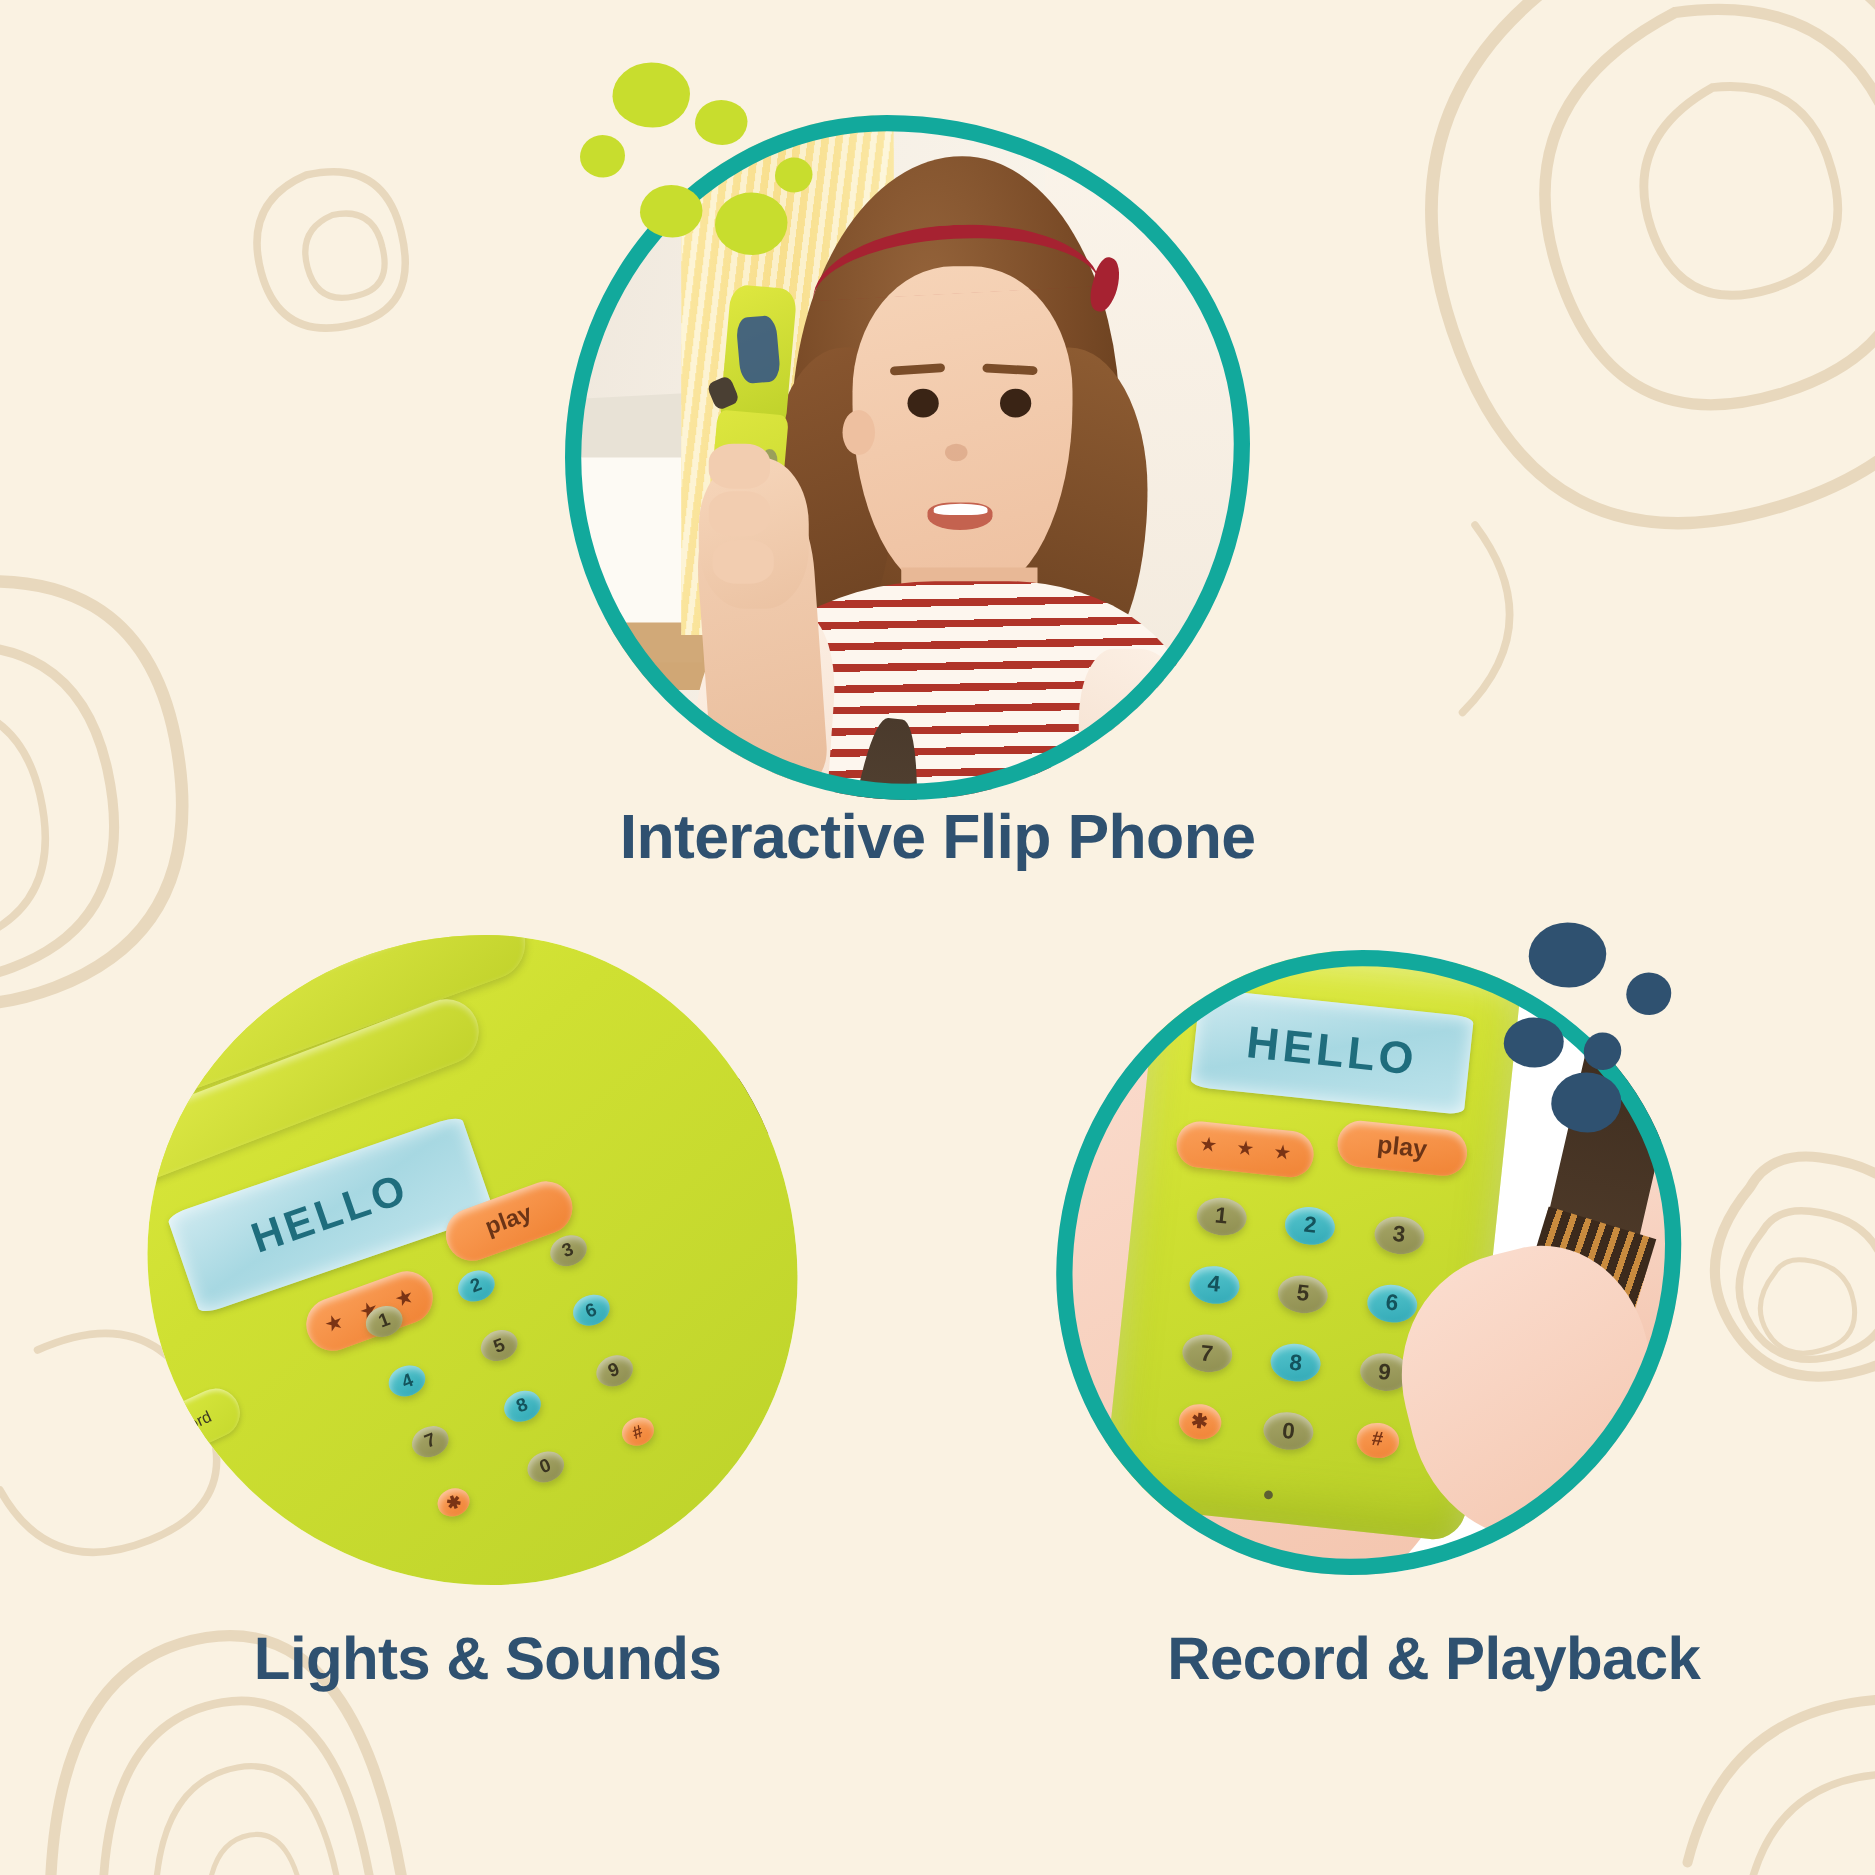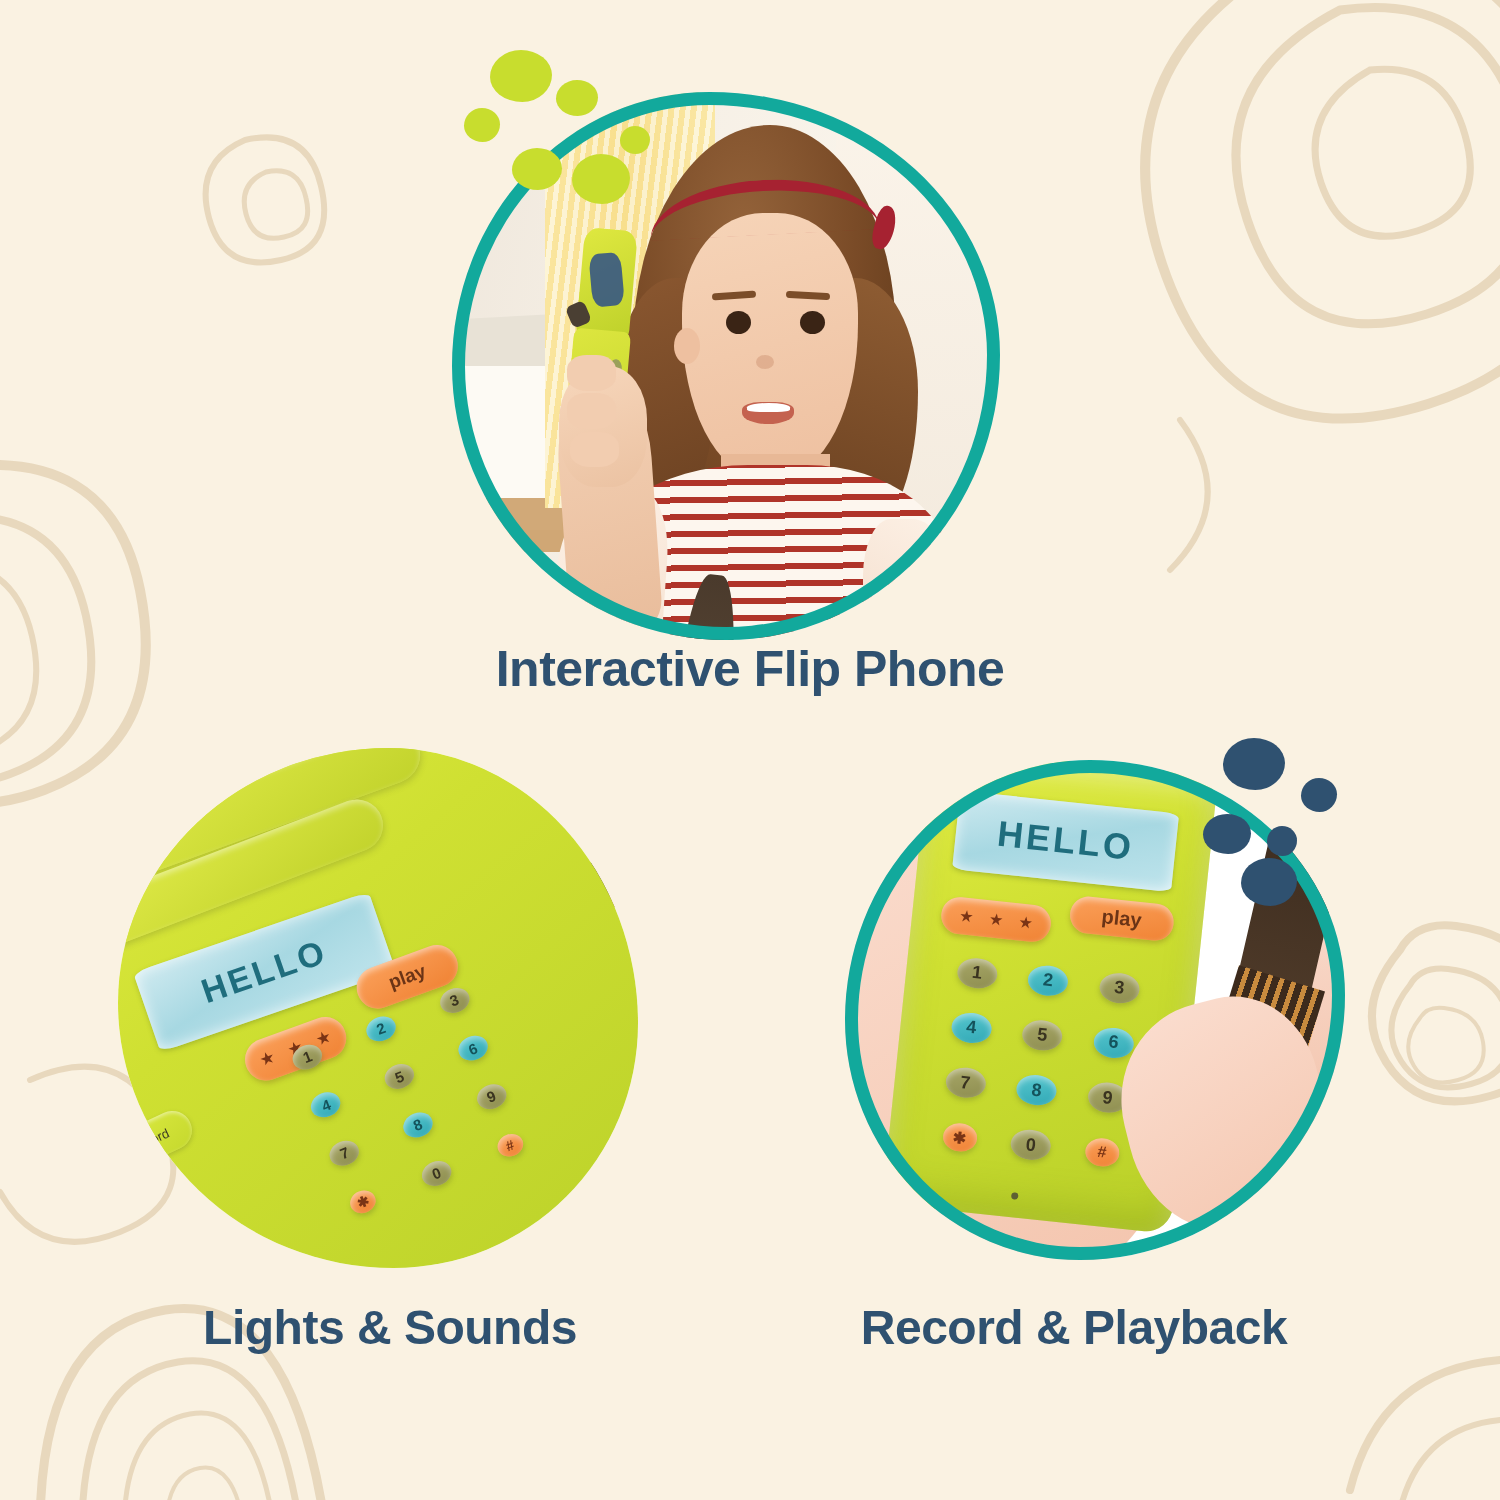--- a/index.html
+++ b/index.html
@@ -601,13 +601,13 @@
 
   <div class="accent" style="left:356px; top:-30px; width:190px; height:180px;">
     <i style="left:22px;  top:8px;   width:62px; height:52px; background:#2f5170;"></i>
     <i style="left:100px; top:48px;  width:36px; height:34px; background:#2f5170;"></i>
     <i style="left:2px;   top:84px;  width:48px; height:40px; background:#2f5170;"></i>
     <i style="left:66px;  top:96px;  width:30px; height:30px; background:#2f5170;"></i>
     <i style="left:40px;  top:128px; width:56px; height:48px; background:#2f5170;"></i>
   </div>
 </div>
 
-<div class="caption" style="left:764px; width:620px; top:1300px; font-size:48px;">Record &amp; Playback</div>
+<div class="caption" style="left:837px; width:620px; top:1300px; font-size:48px;">Record &amp; Playback</div>
 
 </body></html>

